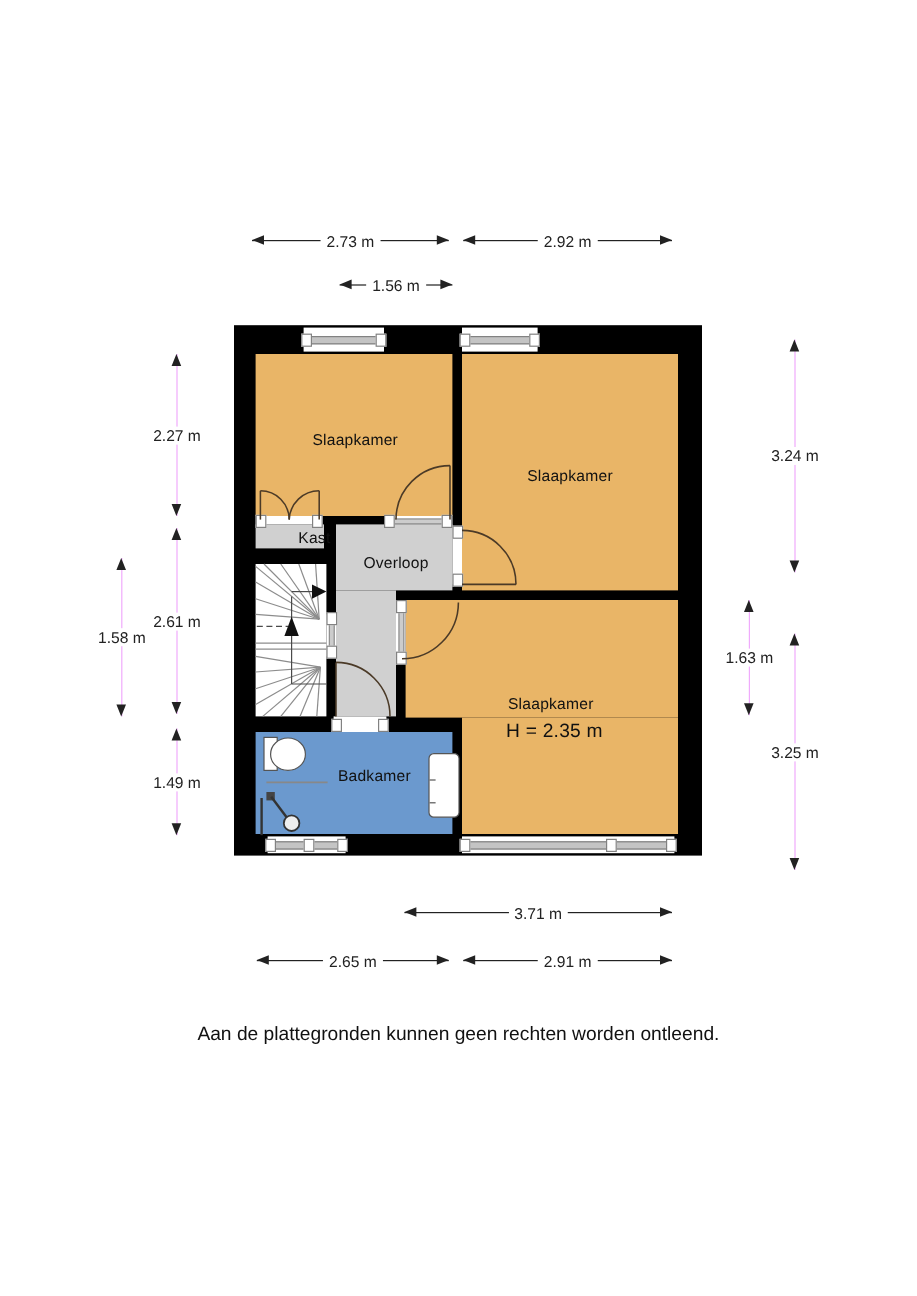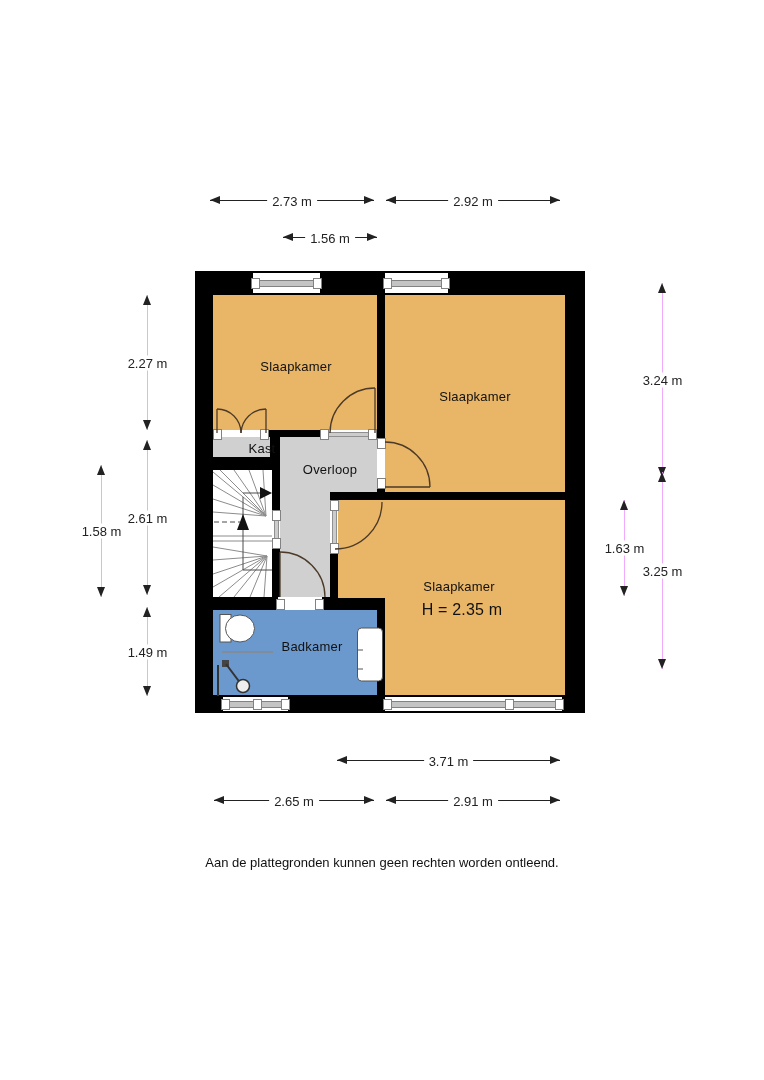--- a/index.html
+++ b/index.html
@@ -38,21 +38,21 @@
      border-top:4px solid transparent;border-bottom:4px solid transparent;border-right:10px solid #222;}
   .dim.h .ah-r{position:absolute;right:0;top:-4px;width:0;height:0;
      border-top:4px solid transparent;border-bottom:4px solid transparent;border-left:10px solid #222;}
   .dim.v{width:1px;background:#f0abfc;}
   .dim.v .ah-t{position:absolute;top:0;left:-4px;width:0;height:0;
      border-left:4px solid transparent;border-right:4px solid transparent;border-bottom:10px solid #222;}
   .dim.v .ah-b{position:absolute;bottom:0;left:-4px;width:0;height:0;
      border-left:4px solid transparent;border-right:4px solid transparent;border-top:10px solid #222;}
   
   .footer{position:absolute;left:0;right:0;top:855px;text-align:center;
-          font-size:13px;color:#111;line-height:15px;}
+          font-size:16px;color:#111;line-height:15px;}
   svg.linework{position:absolute;left:0;top:0;pointer-events:none;}
 </style>
 </head>
 <body>
 
 <div class="page">
 
   <div class="plan-base" style="left:195px;top:271px;width:390px;height:442px;"></div>
 
   <div class="room bedroom" style="left:213px;top:295px;width:164px;height:135px;"></div>
@@ -228,21 +228,21 @@
   <div class="dim v" style="left:662px;top:283px;height:194px;">
     <span class="ah-t"></span>
     <span class="ah-b"></span>
     <span class="lbl">3.24 m</span>
   </div>
   <div class="dim v" style="left:624px;top:500px;height:96px;">
     <span class="ah-t"></span>
     <span class="ah-b"></span>
     <span class="lbl">1.63 m</span>
   </div>
-  <div class="dim v" style="left:662px;top:472px;height:197px;text-decoration:underline;">
+  <div class="dim v" style="left:662px;top:528px;height:197px;text-decoration:underline;">
     <span class="ah-t"></span>
     <span class="ah-b"></span>
     <span class="lbl">3.25 m</span>
   </div>
 
   <div class="dim h" style="left:337px;top:760px;width:223px;">
     <span class="ah-l"></span>
     <span class="ah-r"></span>
     <span class="lbl">3.71 m</span>
   </div>

